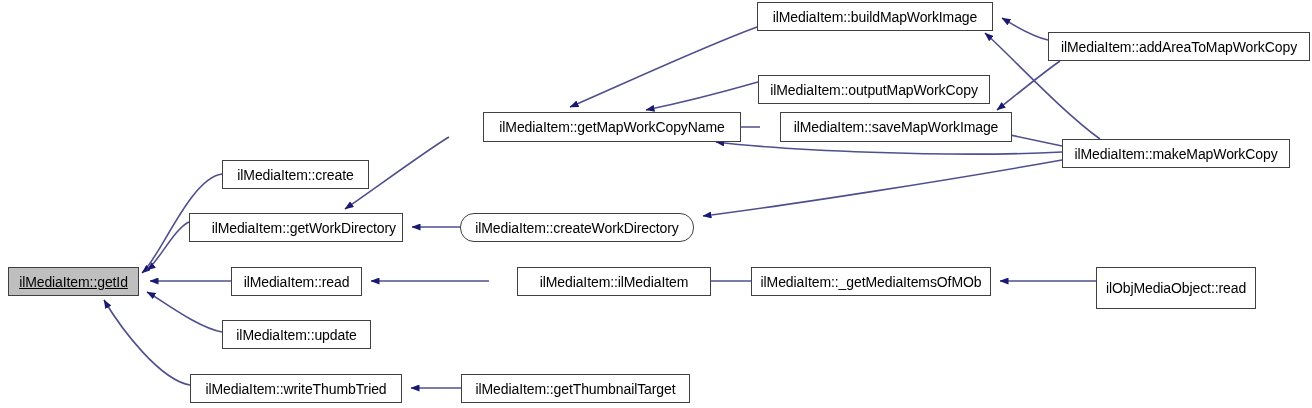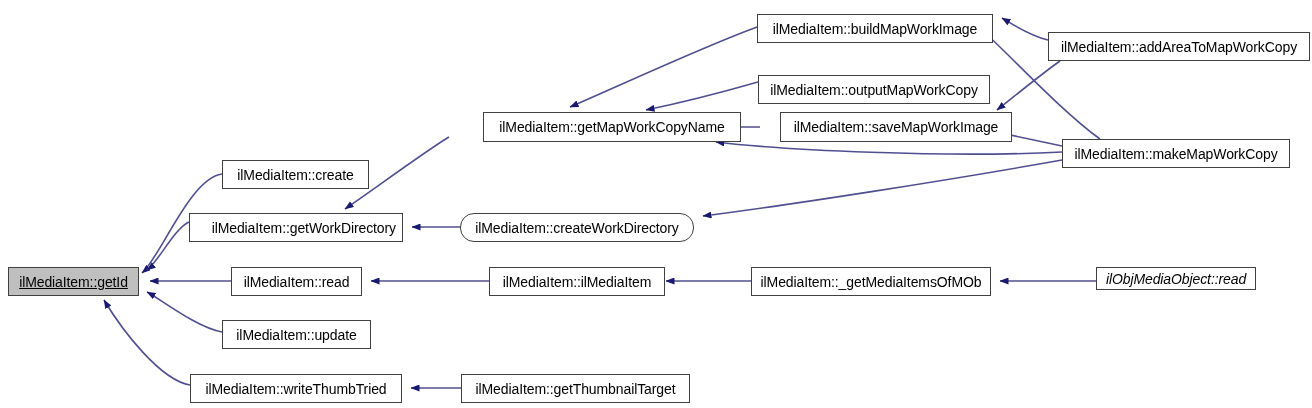--- a/index.html
+++ b/index.html
@@ -101,42 +101,42 @@
       </div>
       <div class="node" style="left: 190px; top: 374px; width: 212px; height: 29px;">
         <span class="node-label">ilMediaItem::writeThumbTried</span>
       </div>
       <div class="node" style="left: 449px; top: 112px; width: 258px; height: 30px; margin-left: 34px;">
         <span class="node-label">ilMediaItem::getMapWorkCopyName</span>
       </div>
       <div class="node" style="left: 460px; top: 213px; width: 234px; height: 29px; border-radius: 14px;">
         <span class="node-label">ilMediaItem::createWorkDirectory</span>
       </div>
-      <div class="node" style="left: 489px; top: 267px; width: 176px; height: 29px; text-align: center;">
+      <div class="node" style="left: 517px; top: 267px; width: 194px; height: 29px; text-align: center;">
         <span class="node-label">ilMediaItem::ilMediaItem</span>
       </div>
       <div class="node" style="left: 461px; top: 374px; width: 229px; height: 29px;">
         <span class="node-label">ilMediaItem::getThumbnailTarget</span>
       </div>
-      <div class="node" style="left: 757px; top: 2px; width: 236px; height: 29px; margin-top: 12px;">
+      <div class="node" style="left: 757px; top: 2px; width: 236px; height: 29px;">
         <span class="node-label">ilMediaItem::buildMapWorkImage</span>
       </div>
       <div class="node" style="left: 758px; top: 75px; width: 232px; height: 29px;">
         <span class="node-label">ilMediaItem::outputMapWorkCopy</span>
       </div>
       <div class="node" style="left: 760px; top: 112px; width: 232px; height: 30px; margin-left: 20px;">
         <span class="node-label">ilMediaItem::saveMapWorkImage</span>
       </div>
       <div class="node" style="left: 751px; top: 267px; width: 240px; height: 29px;">
         <span class="node-label">ilMediaItem::_getMediaItemsOfMOb</span>
       </div>
       <div class="node" style="left: 1048px; top: 32px; width: 262px; height: 29px;">
         <span class="node-label">ilMediaItem::addAreaToMapWorkCopy</span>
       </div>
       <div class="node" style="left: 1062px; top: 139px; width: 228px; height: 29px;">
         <span class="node-label">ilMediaItem::makeMapWorkCopy</span>
       </div>
-      <div class="node" style="left: 1096px; top: 267px; width: 160px; height: 23px; font-style: italic;">
+      <div class="node" style="left: 1096px; top: 267px; width: 160px; height: 42px;">
         <span class="node-label">ilObjMediaObject::read</span>
       </div>
     </div>
 
 </div>
 
 </body></html>

